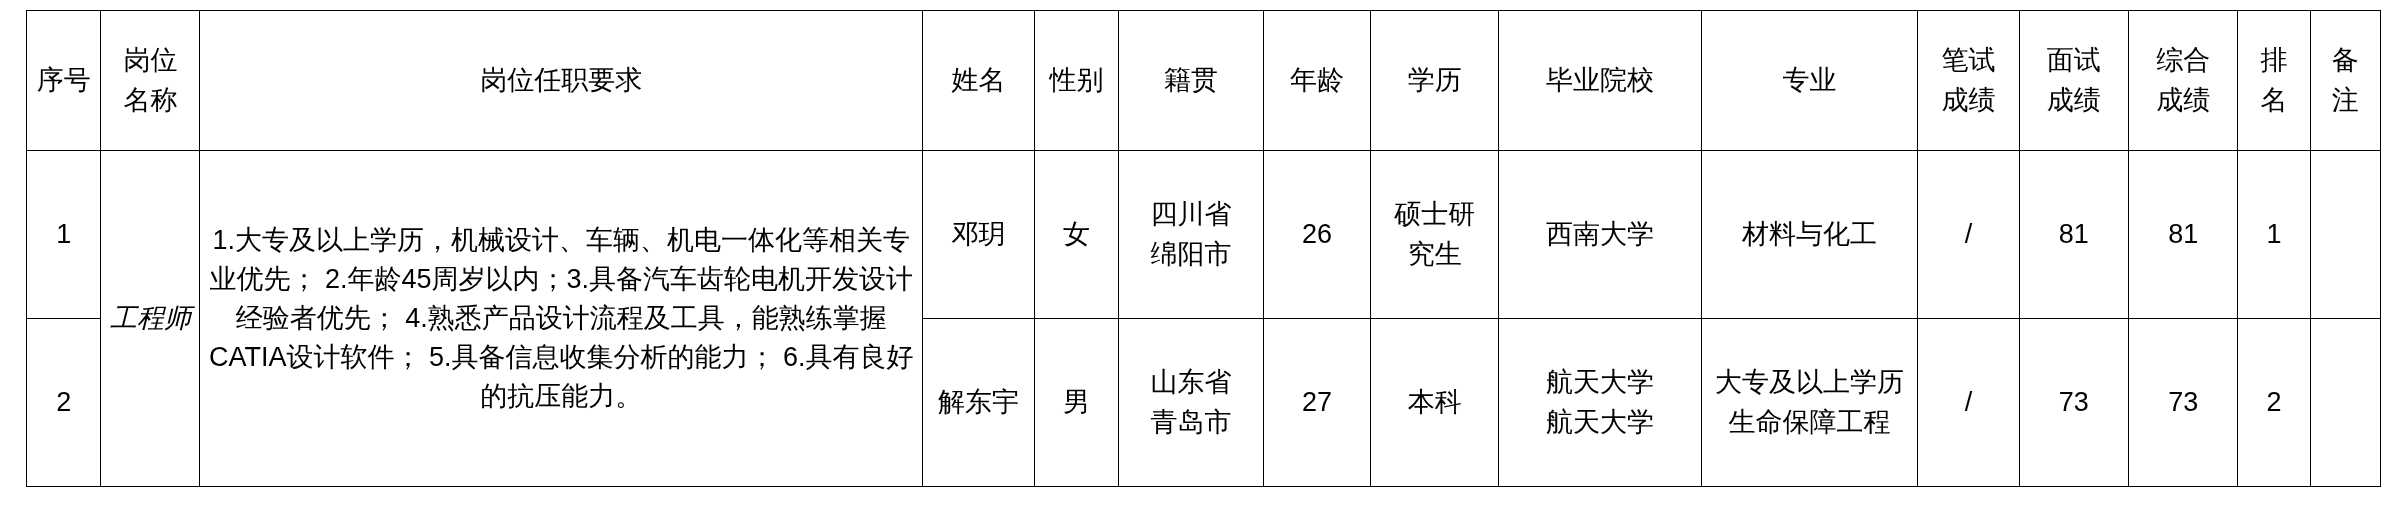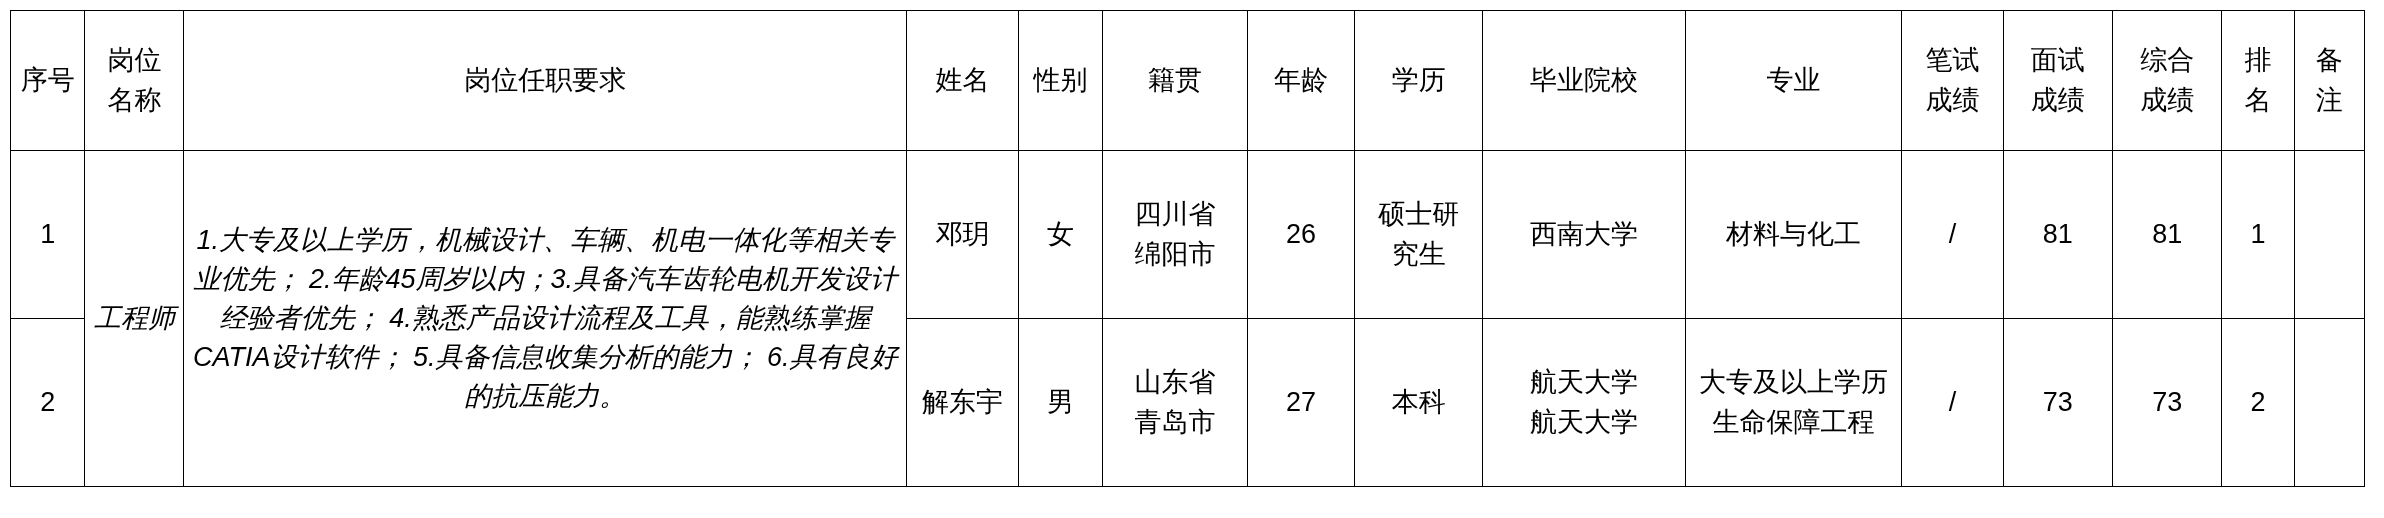--- a/index.html
+++ b/index.html
@@ -7,21 +7,21 @@
     padding: 0;
     background: #ffffff;
   }
   body {
     width: 2384px;
     height: 518px;
     font-family: "Liberation Sans", sans-serif;
     color: #000000;
   }
   .sheet {
-    padding: 10px 0 0 10px;
+    padding: 10px 0 0 26px;
     box-sizing: border-box;
   }
   table.grid {
     border-collapse: collapse;
     table-layout: fixed;
     width: 2355px;
   }
   table.grid td, table.grid th {
     border: 1px solid #000000;
     text-align: center;
@@ -39,21 +39,20 @@
   .hdr-stack {
     display: block;
     line-height: 1.45;
   }
   .req-cell {
     text-align: left;
     font-size: 26px;
     line-height: 1.9;
     padding: 4px 10px 4px 12px;
     vertical-align: middle;
-    font-style: italic;
   }
   .vert-label {
     font-size: 27px;
     line-height: 1.6;
     font-style: italic;
   }
   .body-row td {
     height: 168px;
   }
   .num-cell { font-size: 27px; }

